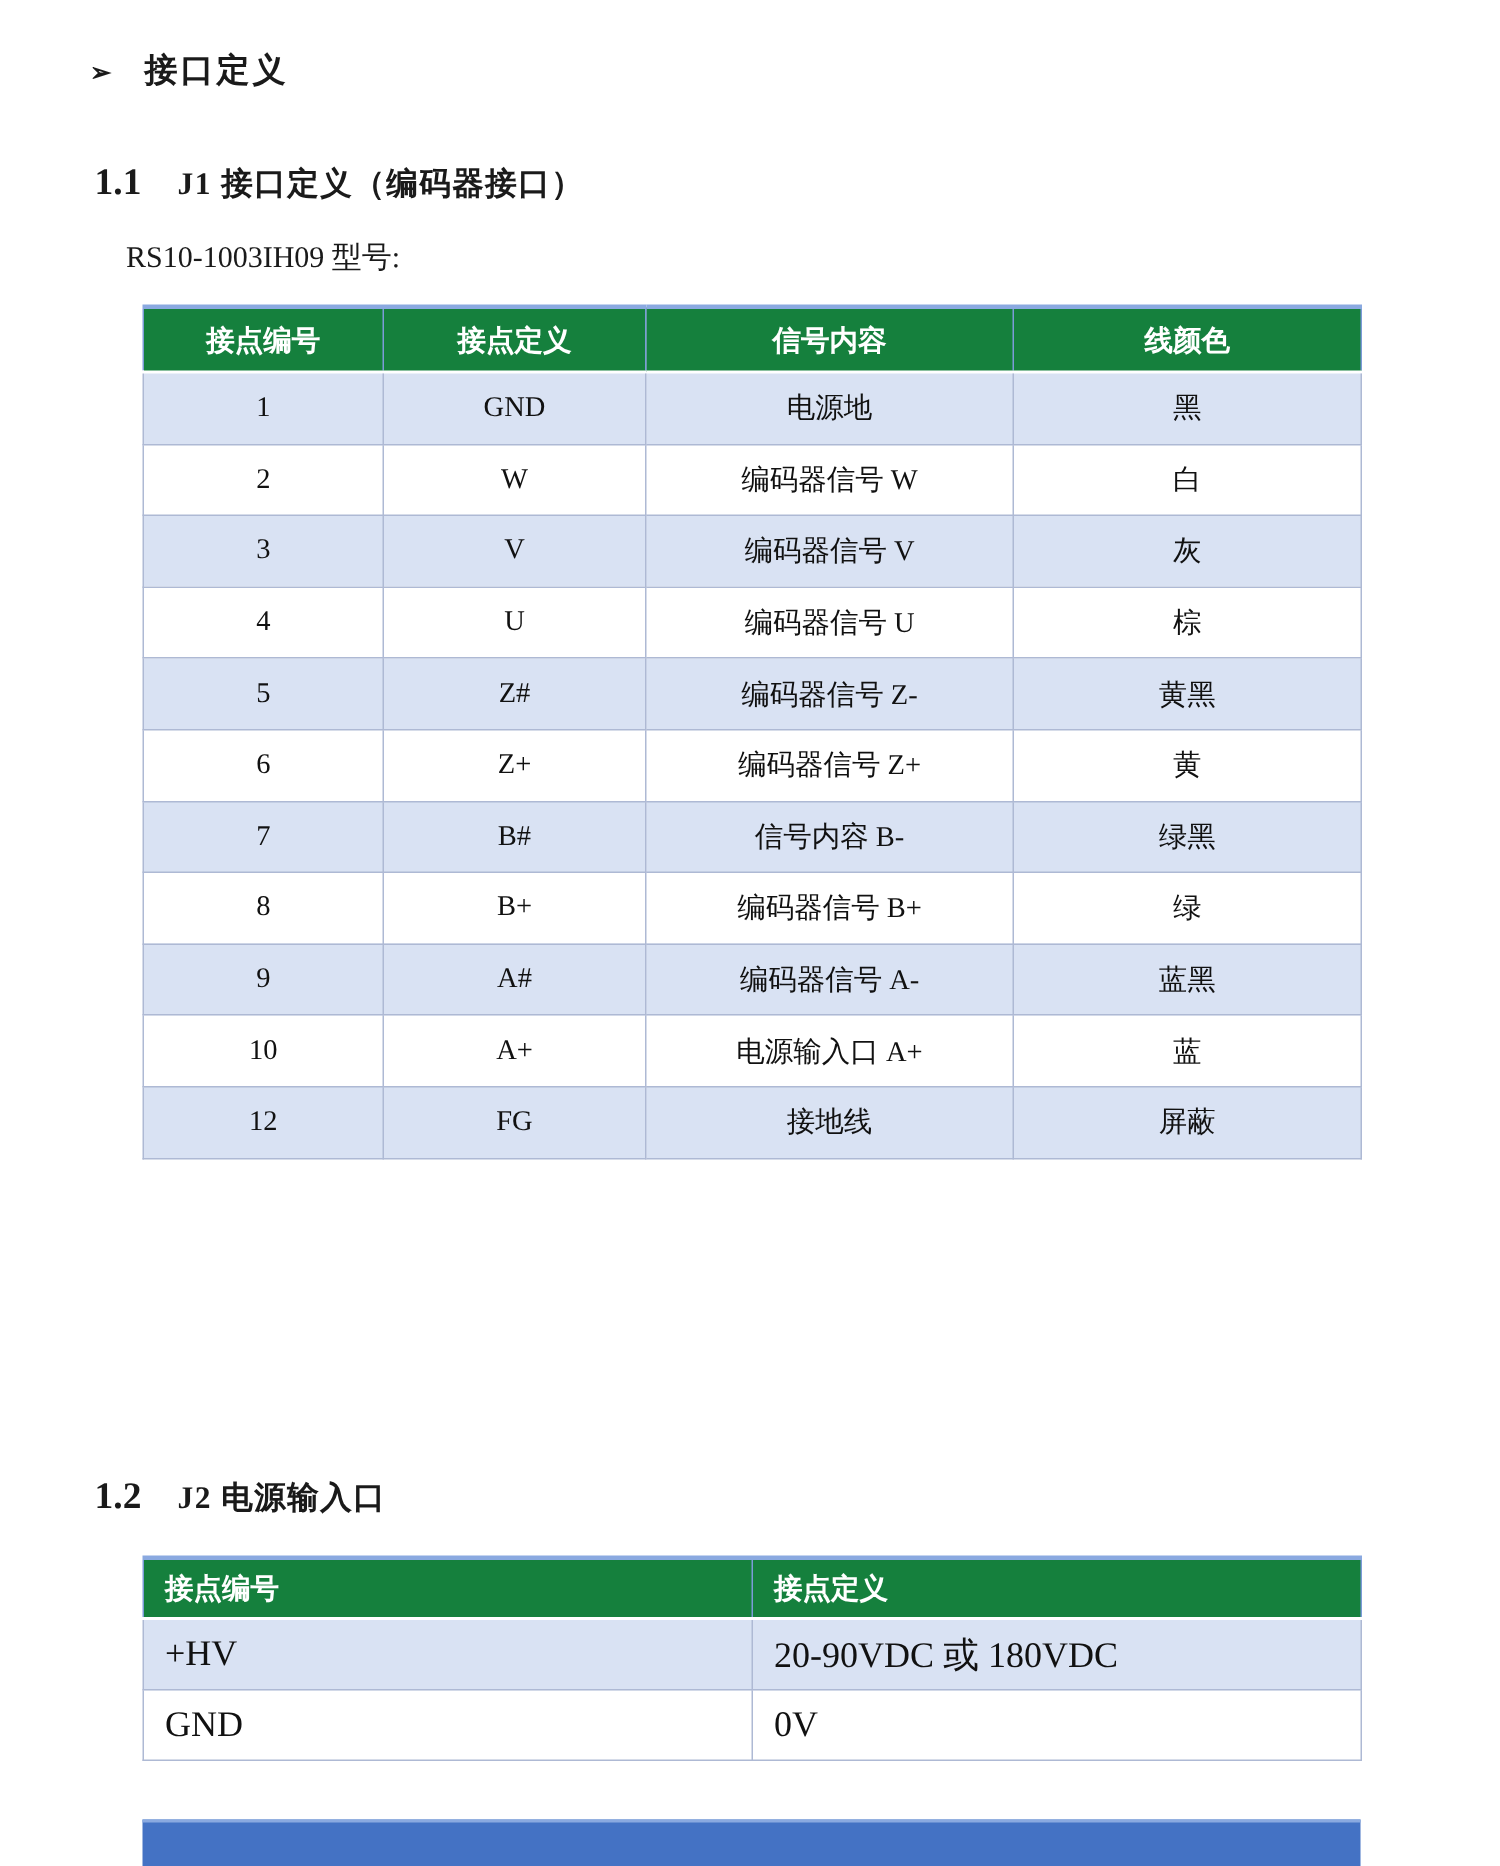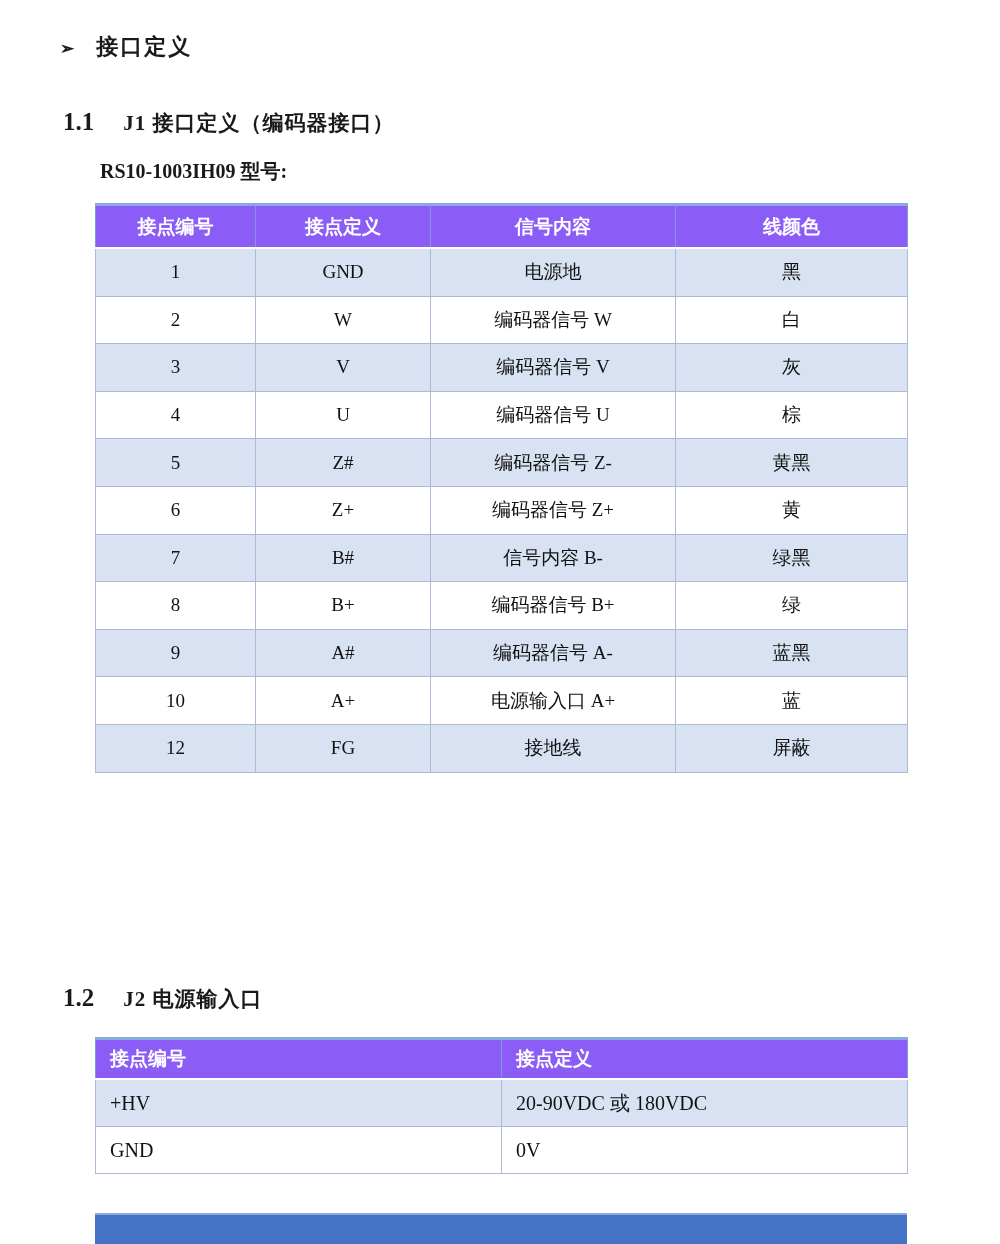--- a/index.html
+++ b/index.html
@@ -13,58 +13,57 @@
   }
   
   .bullet-heading{
     position:absolute;left:60px;top:32px;
     display:flex;align-items:center;gap:22px;
     font-weight:700;font-size:22px;letter-spacing:2px;
   }
   .bullet-heading .arrow{font-size:17px;letter-spacing:0;transform:translateY(1px);}
   .section-heading{
     position:absolute;left:63px;
-    display:flex;align-items:baseline;gap:29px;
+    display:flex;align-items:baseline;gap:4px;
     font-weight:700;
   }
   .section-heading .sec-num{font-size:25px;}
-  .section-heading .sec-title{font-size:21px;letter-spacing:1px;}
+  .section-heading .sec-title{font-size:21px;letter-spacing:1px;margin-left:20px;}
   #sec-1-1{top:108px;}
   #sec-1-2{top:984px;}
   .model-line{
-    position:absolute;left:100px;top:158px;
+    position:absolute;left:84px;top:158px;
     font-size:20px;
-    font-weight:bold;
   }
   
   table{border-collapse:collapse;table-layout:fixed;}
   .j1-table{
     position:absolute;left:95px;top:203px;width:812px;
   }
   .j2-table{
     position:absolute;left:95px;top:1037px;width:812px;
   }
   th{
-    background:#8b5cf6;color:#ffffff;font-weight:700;font-size:19px;
+    background:#15803d;color:#ffffff;font-weight:700;font-size:19px;
     border:1px solid #7C9BD8;border-bottom:2px solid #ffffff;
     border-top:3px solid #8AA9E0;
   }
   .j1-table th{height:39px;text-align:center;}
   .j1-table td{
     height:44.6px;text-align:center;font-size:19px;
     border:1px solid #AEB9D4;background:#ffffff;color:#111;
   }
   .j1-table tbody tr:nth-child(odd) td{background:#D9E2F3;}
   .j1-table col.c1{width:160px;}
   .j1-table col.c2{width:175px;}
   .j1-table col.c3{width:245px;}
   .j1-table col.c4{width:232px;}
   .j2-table th{height:36px;text-align:left;padding-left:14px;}
   .j2-table td{
-    height:44px;text-align:left;padding-left:14px;font-size:20px;
+    height:44px;text-align:left;padding-left:14px;font-size:24px;
     border:1px solid #AEB9D4;background:#ffffff;color:#111;
   }
   .j2-table tbody tr:nth-child(odd) td{background:#D9E2F3;}
   .j2-table col.c1{width:406px;}
   .j2-table col.c2{width:406px;}
   
   .next-table-bar{
     position:absolute;left:95px;top:1213px;width:812px;height:29px;
     background:#4472C4;border-top:2px solid #8AA9E0;
   }

